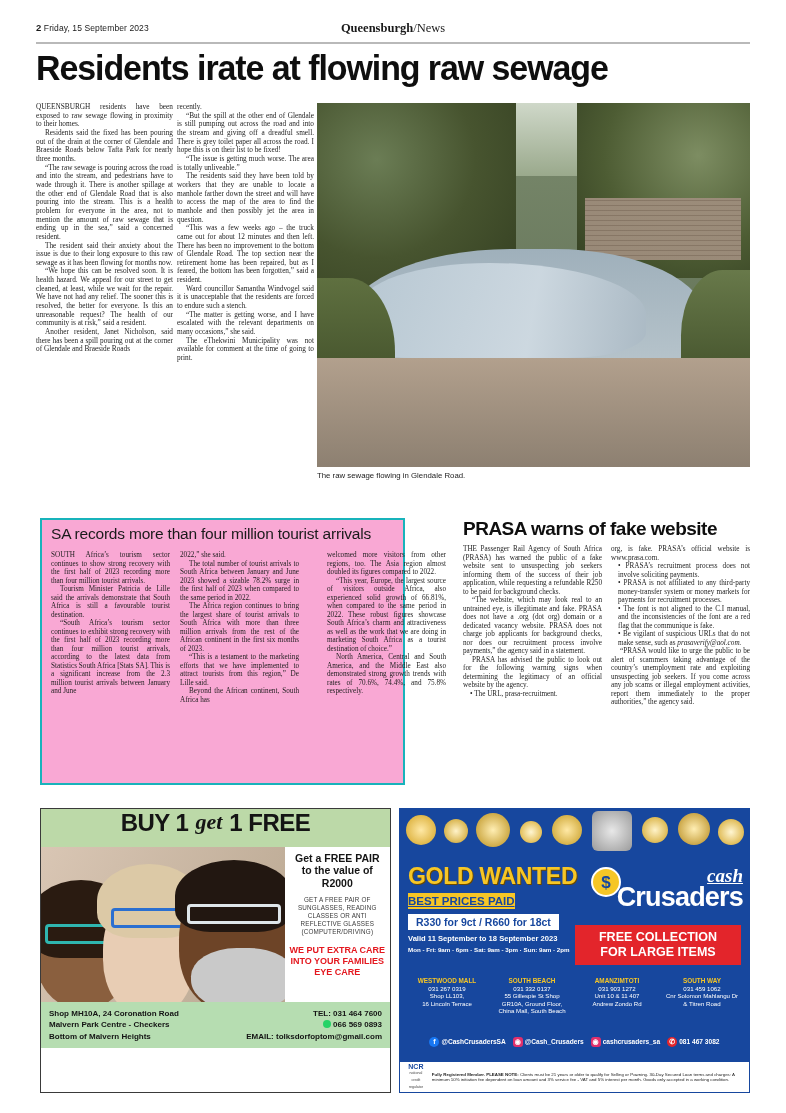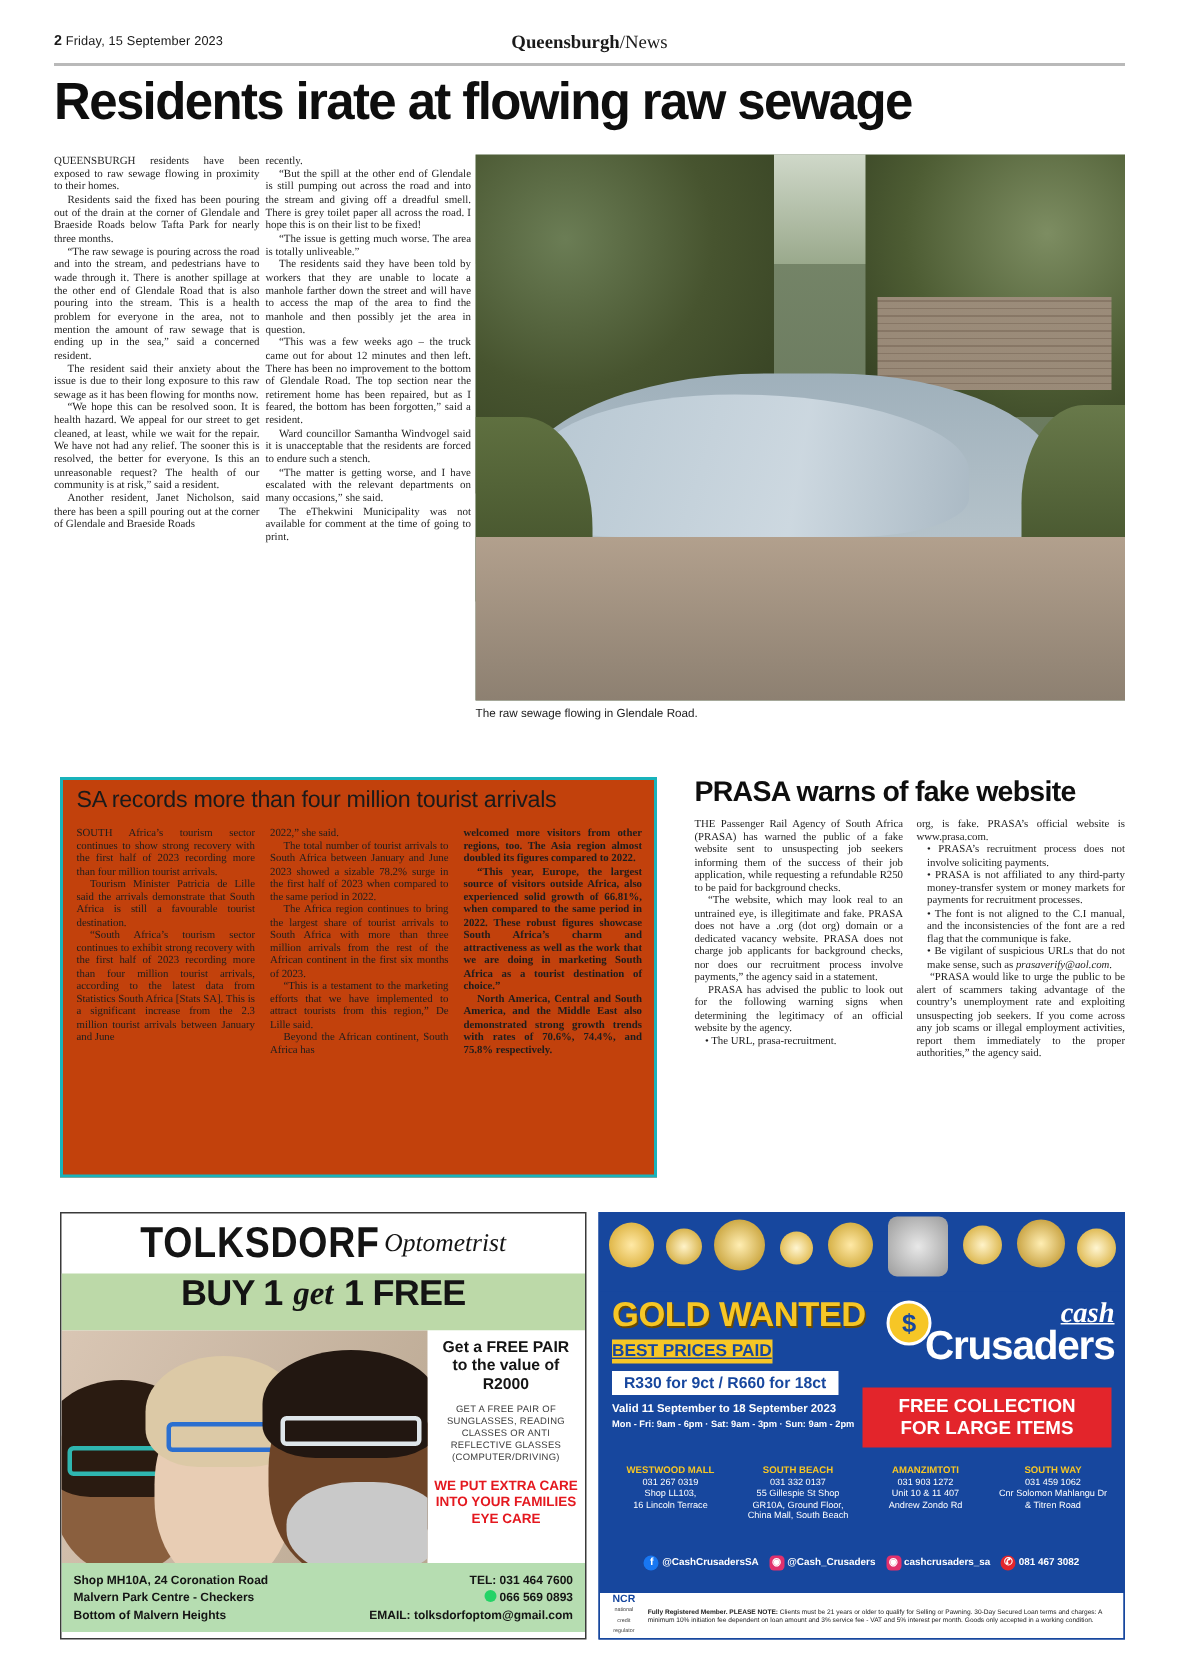--- a/index.html
+++ b/index.html
@@ -79,34 +79,34 @@
      background-size:40px 34px; opacity:.8; }
   .ph-grass-l { position:absolute; left:0; top:48%; width:18%; height:34%;
      background:linear-gradient(#5f7040,#3f4d28); border-radius:0 60% 0 0;}
   .ph-grass-r { position:absolute; right:0; top:46%; width:16%; height:30%;
      background:linear-gradient(#68794a,#44532c); border-radius:60% 0 0 0;}
   .caption { margin-top:4px; font-family:"Liberation Sans", sans-serif;
      font-size:7.8px; color:#222; }
 
   
   .tourism-box {
-    position:absolute; left:40px; top:518px; width:398px; height:267px;
-    border:2.5px solid #18b3bb; background:#c2410c;
+    position:absolute; left:40px; top:518px; width:365px; height:267px;
+    border:2.5px solid #18b3bb; background:#f9a8d4;
   }
   .tourism-head {
     font-family:"Liberation Sans", sans-serif;
     font-size:15.5px; color:#1a1a1a; padding:5px 0 0 9px;
     letter-spacing:-0.2px; white-space:nowrap;
   }
   .tourism-cols { position:absolute; left:9px; top:31px; width:382px; }
   .tcol { position:absolute; top:0; width:119px; font-family:"Liberation Serif", serif;
           font-size:7.2px; line-height:8.5px; text-align:justify; color:#1d1d1d; }
   .tcol p { text-indent:9px; }
   .tcol p.first { text-indent:0; }
-  #t-col-1{left:0;} #t-col-2{left:129px;} #t-col-3{left:258px;font-weight:bold;}
+  #t-col-1{left:0;} #t-col-2{left:129px;} #t-col-3{left:276px;}
 
   
   .prasa-head {
     position:absolute; left:463px; top:518px; width:290px;
     font-family:"Liberation Sans", sans-serif; font-weight:bold;
     font-size:19px; letter-spacing:-0.5px; color:#0e0e0e; white-space:nowrap;
   }
   .prasa-cols { position:absolute; left:463px; top:545px; width:290px; }
   .pcol { position:absolute; top:0; width:139px; font-family:"Liberation Serif", serif;
           font-size:7.2px; line-height:8.5px; text-align:justify; color:#1d1d1d; }
@@ -300,24 +300,20 @@
         <p class="first">org, is fake. PRASA’s official website is www.prasa.com.</p>
         <p class="bullet">• PRASA’s recruitment process does not involve soliciting payments.</p>
         <p class="bullet">• PRASA is not affiliated to any third-party money-transfer system or money markets for payments for recruitment processes.</p>
         <p class="bullet">• The font is not aligned to the C.I manual, and the inconsistencies of the font are a red flag that the communique is fake.</p>
         <p class="bullet">• Be vigilant of suspicious URLs that do not make sense, such as <span class="it">prasaverify@aol.com.</span></p>
         <p>“PRASA would like to urge the public to be alert of scammers taking advantage of the country’s unemployment rate and exploiting unsuspecting job seekers. If you come across any job scams or illegal employment activities, report them immediately to the proper authorities,” the agency said.</p>
       </div>
   </div>
 
   <div class="ad-left">
-    <div class="tolks-logo">
-      <span class="tolks-name">TOLKSDORF</span>
-      <span class="tolks-sub">Optometrist</span>
-    </div>
     <div class="buyband">
       <span class="b1">BUY 1</span>
       <span class="get">get</span>
       <span class="b1">1 FREE</span>
     </div>
     <div class="ad-mid">
       <div class="ad-photo">
         <div class="face f1"></div>
         <div class="hair1"></div>
         <div class="specs s1"></div>

